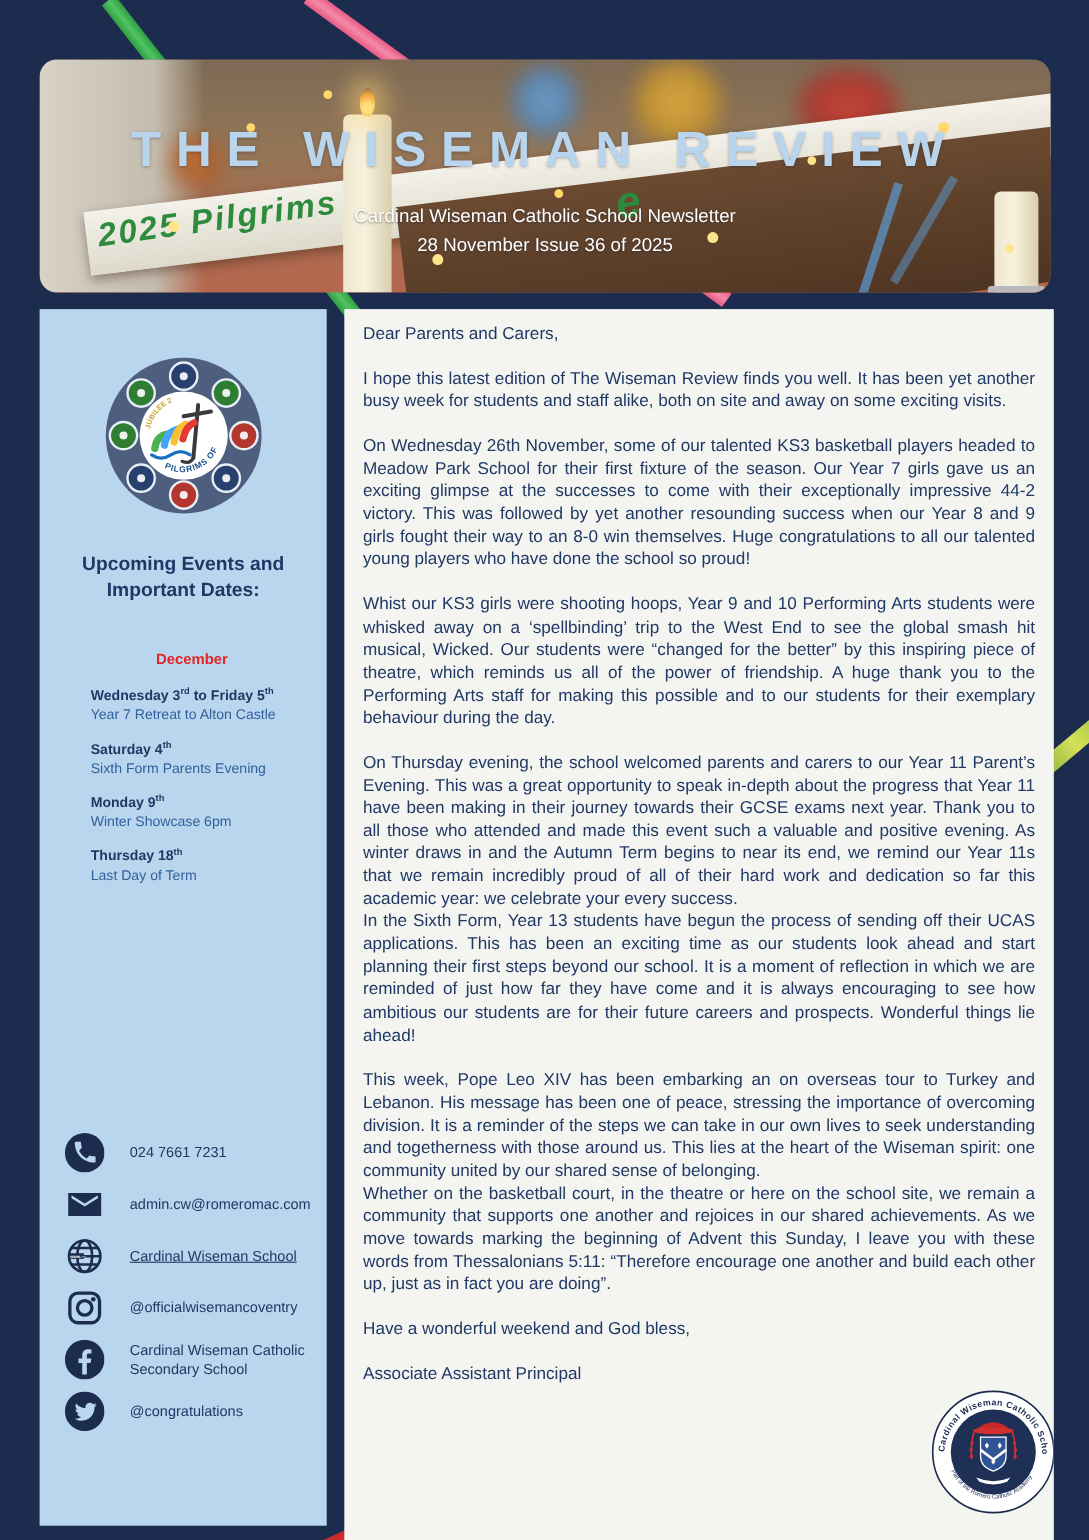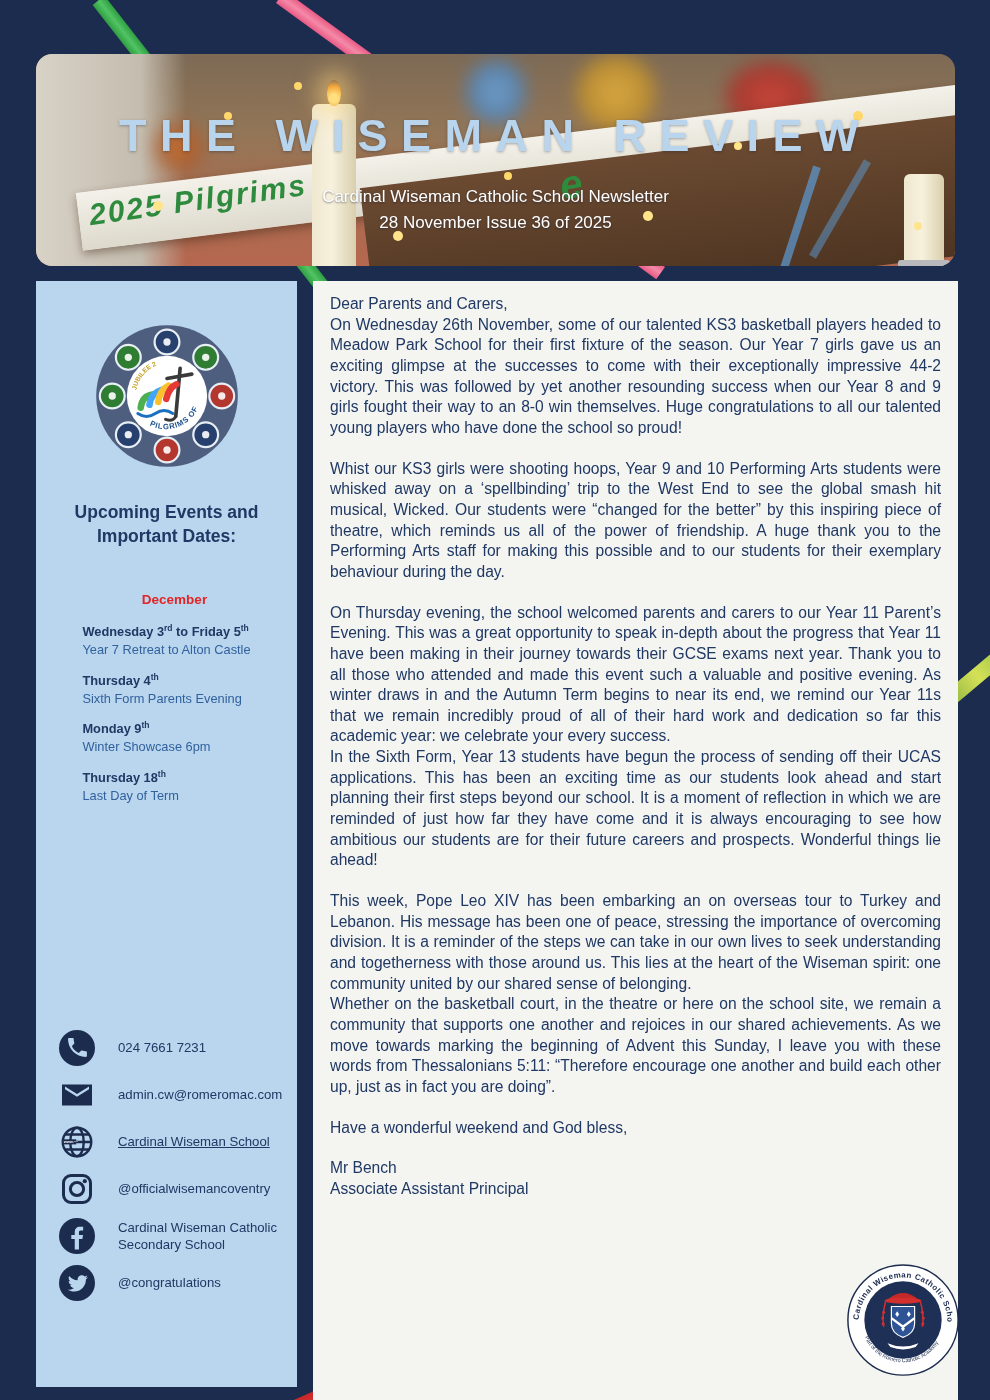--- a/index.html
+++ b/index.html
@@ -196,21 +196,21 @@
     </div>
 
     <div class="month-label">December</div>
 
     <div class="events">
       <div class="event">
         <div class="event-title"><span>Wednesday 3</span><sup>rd</sup><span> to Friday 5</span><sup>th</sup></div>
         <div class="event-desc">Year 7 Retreat to Alton Castle</div>
       </div>
       <div class="event">
-        <div class="event-title"><span>Thursday 4</span><sup>th</sup><span></span><sup></sup></div>
+        <div class="event-title"><span>Saturday 4</span><sup>th</sup><span></span><sup></sup></div>
         <div class="event-desc">Sixth Form Parents Evening</div>
       </div>
       <div class="event">
         <div class="event-title"><span>Monday 9</span><sup>th</sup><span></span><sup></sup></div>
         <div class="event-desc">Winter Showcase 6pm</div>
       </div>
       <div class="event">
         <div class="event-title"><span>Thursday 18</span><sup>th</sup><span></span><sup></sup></div>
         <div class="event-desc">Last Day of Term</div>
       </div>
@@ -272,28 +272,28 @@
             <path fill="#b9d6ee" d="M19.3 8.1c-.5.22-1 .37-1.6.44.57-.34 1-.88 1.2-1.52-.53.31-1.12.54-1.75.66-.5-.54-1.22-.87-2-.87-1.52 0-2.75 1.23-2.75 2.75 0 .22.03.43.07.63-2.3-.12-4.3-1.2-5.66-2.9-.24.4-.37.87-.37 1.38 0 .96.49 1.8 1.22 2.3-.45-.02-.87-.14-1.24-.35v.04c0 1.33.95 2.44 2.2 2.7-.23.06-.47.1-.72.1-.18 0-.35-.02-.51-.05.35 1.1 1.36 1.9 2.57 1.9-.94.74-2.13 1.18-3.41 1.18-.22 0-.44-.01-.65-.04 1.22.78 2.66 1.23 4.22 1.23 5.06 0 7.82-4.19 7.82-7.82v-.35c.54-.39 1-.87 1.37-1.42z"></path>
             </svg>
         </span>
         <span class="contact-label">@congratulations</span>
       </div>
     </div>
   </div>
 
   <div class="main">
     <p class="sig">Dear Parents and Carers,</p>
+    <p style="margin-top:20px">I hope this latest edition of The Wiseman Review finds you well. It has been yet another busy week for students and staff alike, both on site and away on some exciting visits.</p>
     <p>On Wednesday 26th November, some of our talented KS3 basketball players headed to Meadow Park School for their first fixture of the season. Our Year 7 girls gave us an exciting glimpse at the successes to come with their exceptionally impressive 44-2 victory. This was followed by yet another resounding success when our Year 8 and 9 girls fought their way to an 8-0 win themselves. Huge congratulations to all our talented young players who have done the school so proud!</p>
     <p>Whist our KS3 girls were shooting hoops, Year 9 and 10 Performing Arts students were whisked away on a ‘spellbinding’ trip to the West End to see the global smash hit musical, Wicked. Our students were “changed for the better” by this inspiring piece of theatre, which reminds us all of the power of friendship. A huge thank you to the Performing Arts staff for making this possible and to our students for their exemplary behaviour during the day.</p>
     <p class="tight">On Thursday evening, the school welcomed parents and carers to our Year 11 Parent’s Evening. This was a great opportunity to speak in-depth about the progress that Year 11 have been making in their journey towards their GCSE exams next year. Thank you to all those who attended and made this event such a valuable and positive evening. As winter draws in and the Autumn Term begins to near its end, we remind our Year 11s that we remain incredibly proud of all of their hard work and dedication so far this academic year: we celebrate your every success.</p>
     <p>In the Sixth Form, Year 13 students have begun the process of sending off their UCAS applications. This has been an exciting time as our students look ahead and start planning their first steps beyond our school. It is a moment of reflection in which we are reminded of just how far they have come and it is always encouraging to see how ambitious our students are for their future careers and prospects. Wonderful things lie ahead!</p>
     <p class="tight">This week, Pope Leo XIV has been embarking an on overseas tour to Turkey and Lebanon. His message has been one of peace, stressing the importance of overcoming division. It is a reminder of the steps we can take in our own lives to seek understanding and togetherness with those around us. This lies at the heart of the Wiseman spirit: one community united by our shared sense of belonging.</p>
     <p>Whether on the basketball court, in the theatre or here on the school site, we remain a community that supports one another and rejoices in our shared achievements. As we move towards marking the beginning of Advent this Sunday, I leave you with these words from Thessalonians 5:11: “Therefore encourage one another and build each other up, just as in fact you are doing”.</p>
     <p class="sig" style="margin-bottom:20px">Have a wonderful weekend and God bless,</p>
-    <p class="sig">Mr Bench</p>
     <p class="sig">Associate Assistant Principal</p>
 
     <div class="crest">
       <svg viewBox="0 0 120 120" width="116" height="116">
         <circle cx="60" cy="60" r="57" fill="#ffffff" stroke="#1c2c4e" stroke-width="1.5"></circle>
         <defs>
           <path id="crestTop" d="M14,62 A46,46 0 0 1 106,62"></path>
           <path id="crestBottom" d="M18,70 A43,43 0 0 0 102,70"></path>
         </defs>
         <text font-size="8.2" fill="#1c2c4e" font-weight="bold" letter-spacing=".5">

